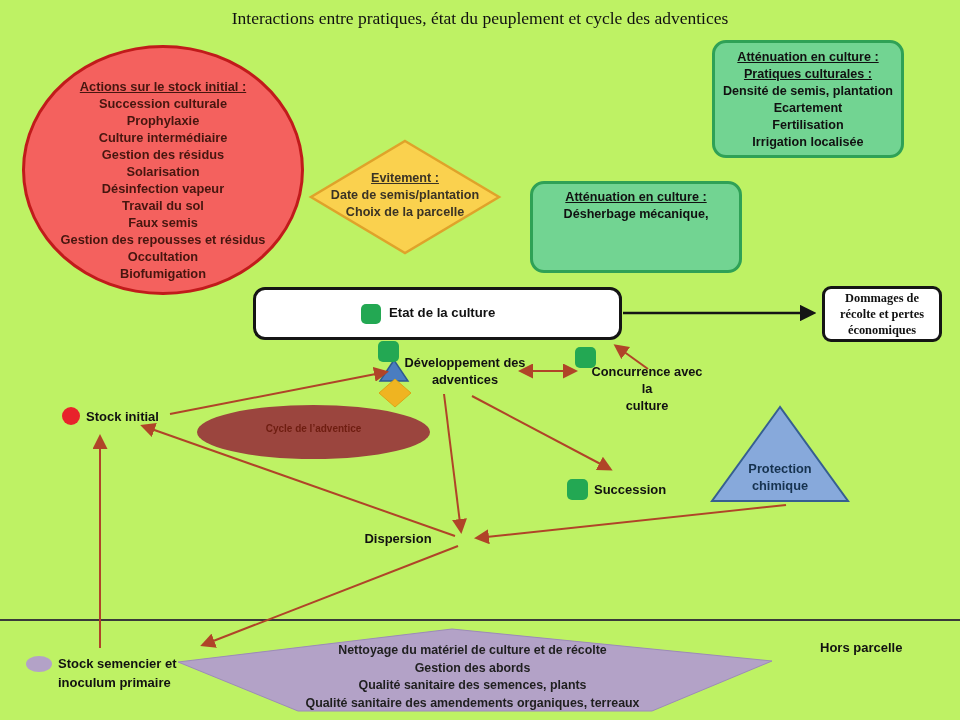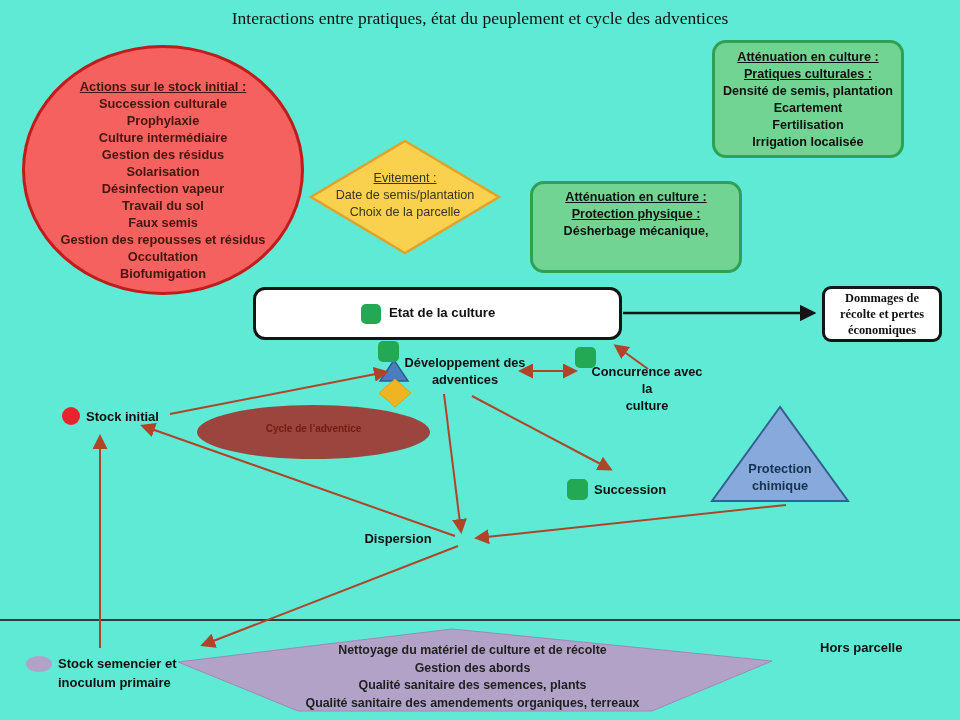--- a/index.html
+++ b/index.html
@@ -1,16 +1,16 @@
 <!DOCTYPE html>
 <html><head>
 <meta charset="utf-8">
 <style>
   html,body{margin:0;padding:0;background:#fff;}
-  #stage{position:relative;width:960px;height:720px;background:#5eead4;overflow:hidden;
+  #stage{position:relative;width:960px;height:720px;background:#bef264;overflow:hidden;
          font-family:"Liberation Sans",sans-serif;color:#1a1a1a;}
   .abs{position:absolute;}
   .ctr{text-align:center;}
   .u{text-decoration:underline;}
 
   #title{left:0;top:8px;width:960px;text-align:center;
          font-family:"Liberation Serif",serif;font-size:17.5px;color:#111;}
 
   
   #red-ellipse{left:22px;top:45px;width:282px;height:250px;border-radius:50%;
@@ -19,21 +19,21 @@
                     color:#46160f;font-weight:600;}
 
   
   .greenbox{background:#72D492;border:3px solid #2FA156;border-radius:14px;box-sizing:border-box;}
   #greenbox1{left:712px;top:40px;width:192px;height:118px;}
   #greenbox1-text{left:714px;top:49px;width:188px;font-size:12.6px;line-height:17px;color:#111;font-weight:600;}
   #greenbox2{left:530px;top:181px;width:212px;height:92px;}
   #greenbox2-text{left:532px;top:189px;width:208px;font-size:12.6px;line-height:17px;color:#111;font-weight:600;}
 
   
-  #evitement-text{left:315px;top:170px;width:180px;font-size:12.6px;line-height:17px;color:#3a3325;font-weight:400;}
+  #evitement-text{left:315px;top:170px;width:180px;font-size:12.6px;line-height:17px;color:#3a3325;font-weight:700;}
 
   
   #etat-box{left:253px;top:287px;width:369px;height:53px;background:#fff;
             border:3px solid #151515;border-radius:12px;box-sizing:border-box;}
   #etat-icon{left:361px;top:304px;width:20px;height:20px;border-radius:5px;background:#23A853;}
   #etat-label{left:389px;top:305px;width:160px;font-size:13.2px;font-weight:600;color:#111;}
 
   
   #dommages-box{left:822px;top:286px;width:120px;height:56px;background:#fff;
                 border:3px solid #151515;border-radius:9px;box-sizing:border-box;}
@@ -148,21 +148,20 @@
     <div class="u">Atténuation en culture :</div>
     <div class="u">Pratiques culturales :</div>
     <div>Densité de semis, plantation</div>
     <div>Ecartement</div>
     <div>Fertilisation</div>
     <div>Irrigation localisée</div>
   </div>
 
   <div id="greenbox2-text" class="abs ctr">
     <div class="u">Atténuation en culture :</div>
-    <div class="u">Protection physique :</div>
     <div>Désherbage mécanique,</div>
   </div>
 
   <div id="etat-icon" class="abs"></div>
   <div id="etat-label" class="abs">Etat de la culture</div>
 
   <div id="dommages-text" class="abs ctr">
     <div>Dommages de</div>
     <div>récolte et pertes</div>
     <div>économiques</div>

